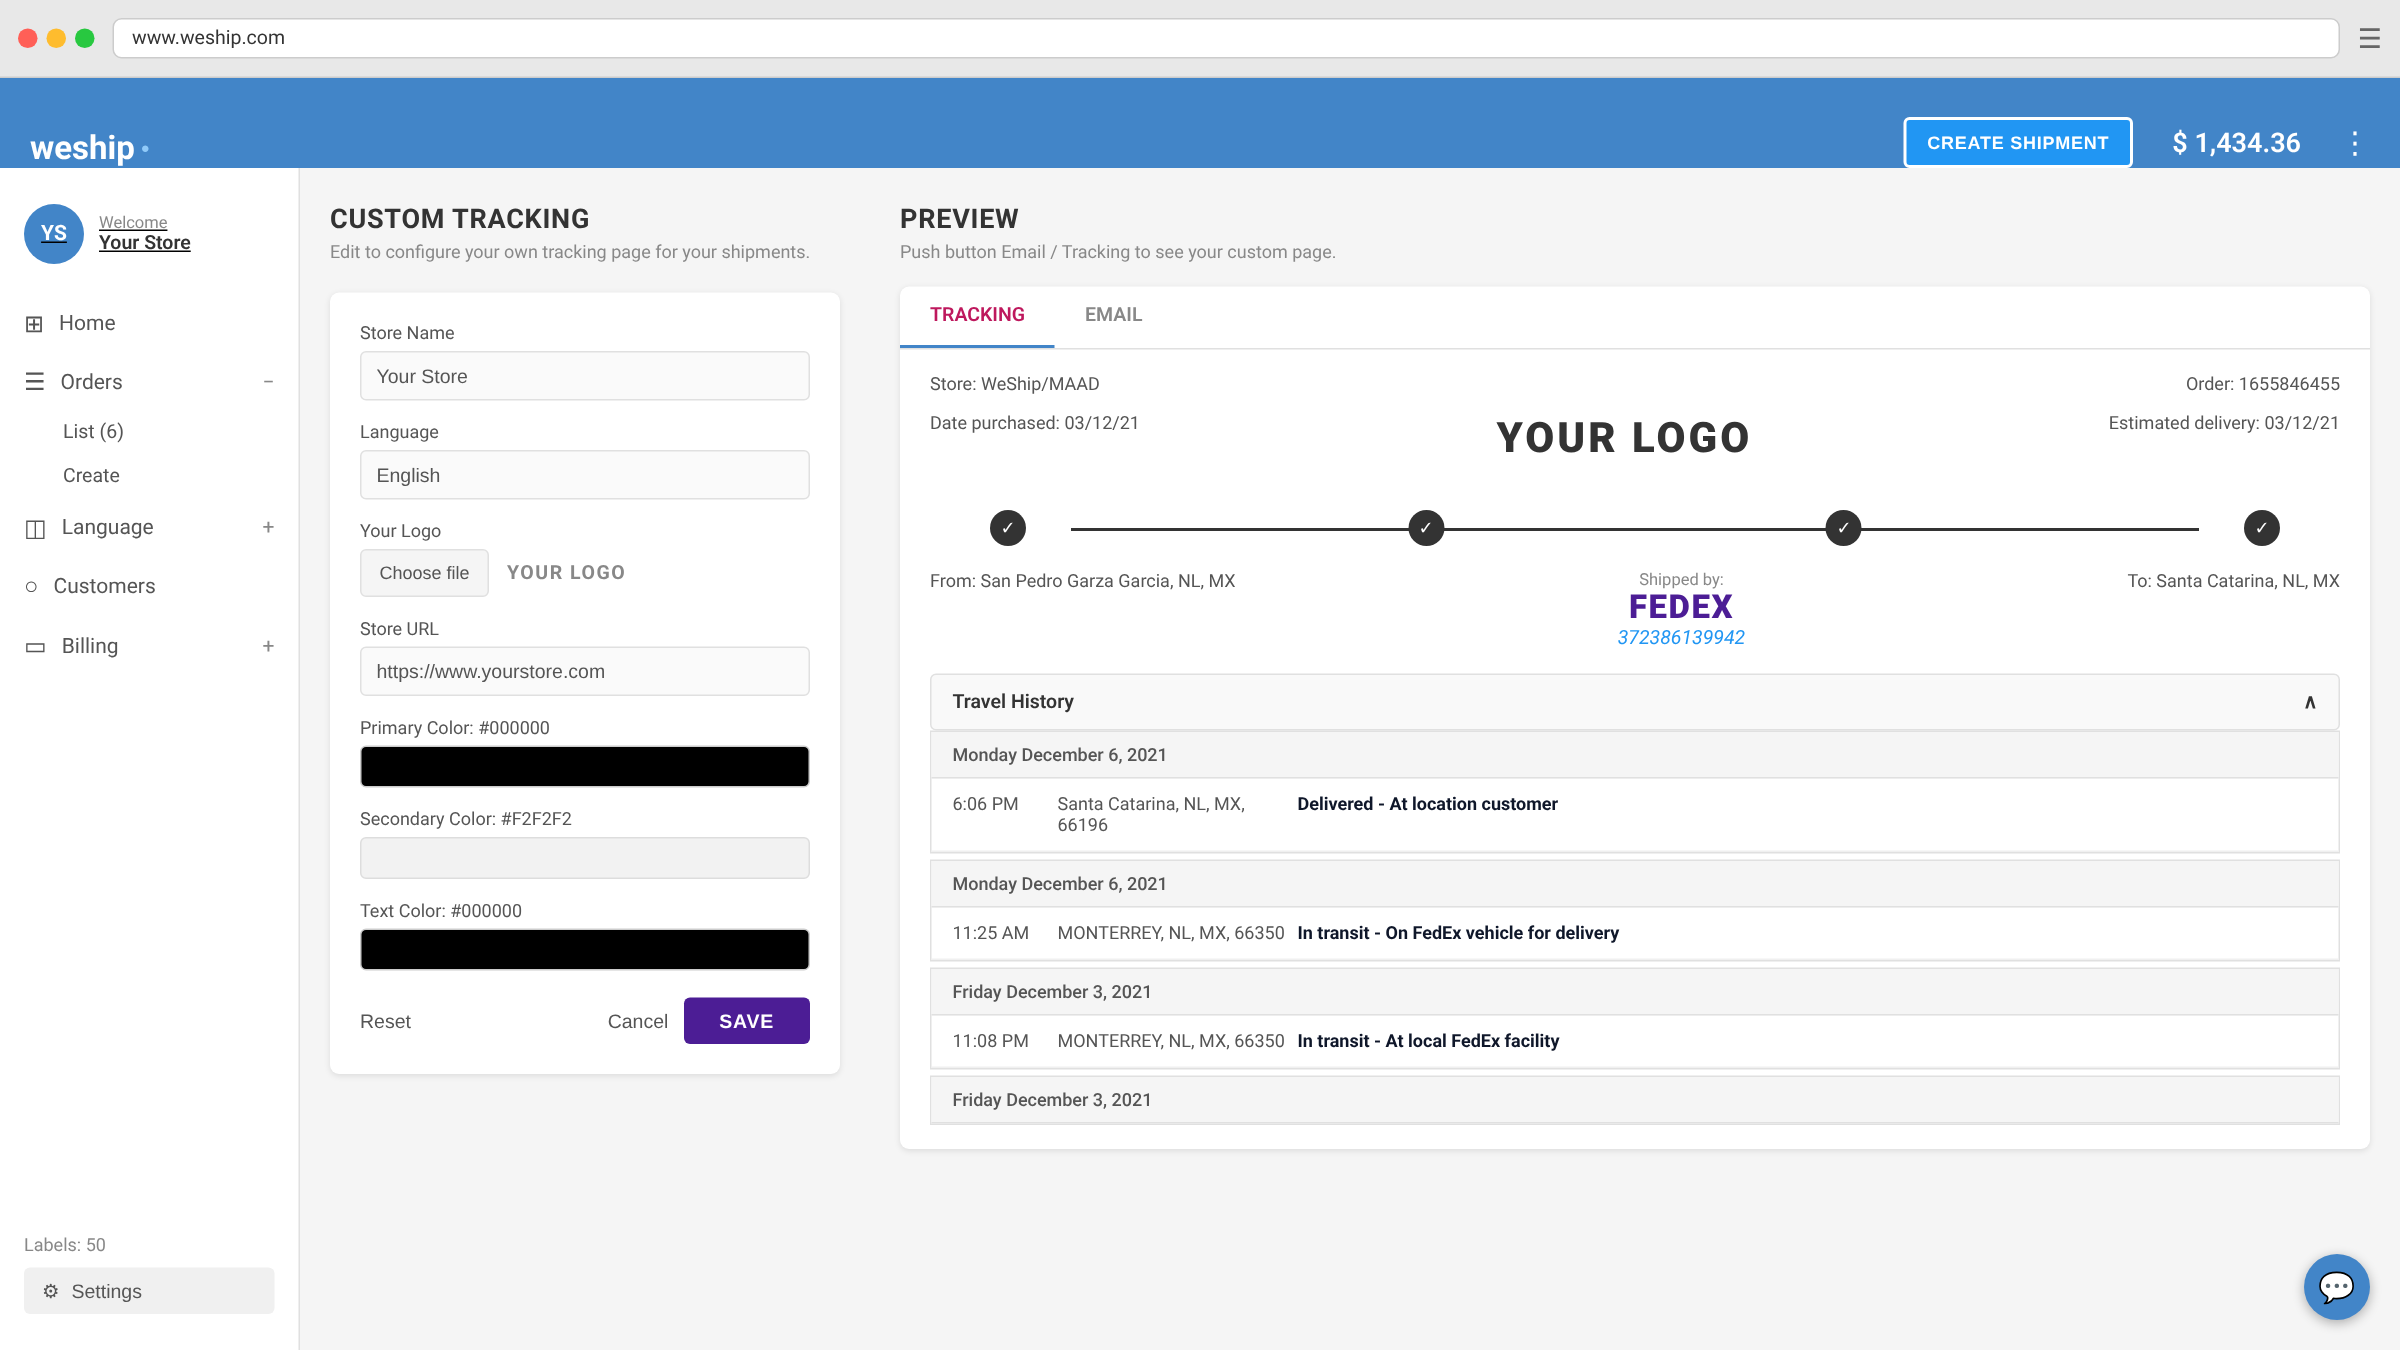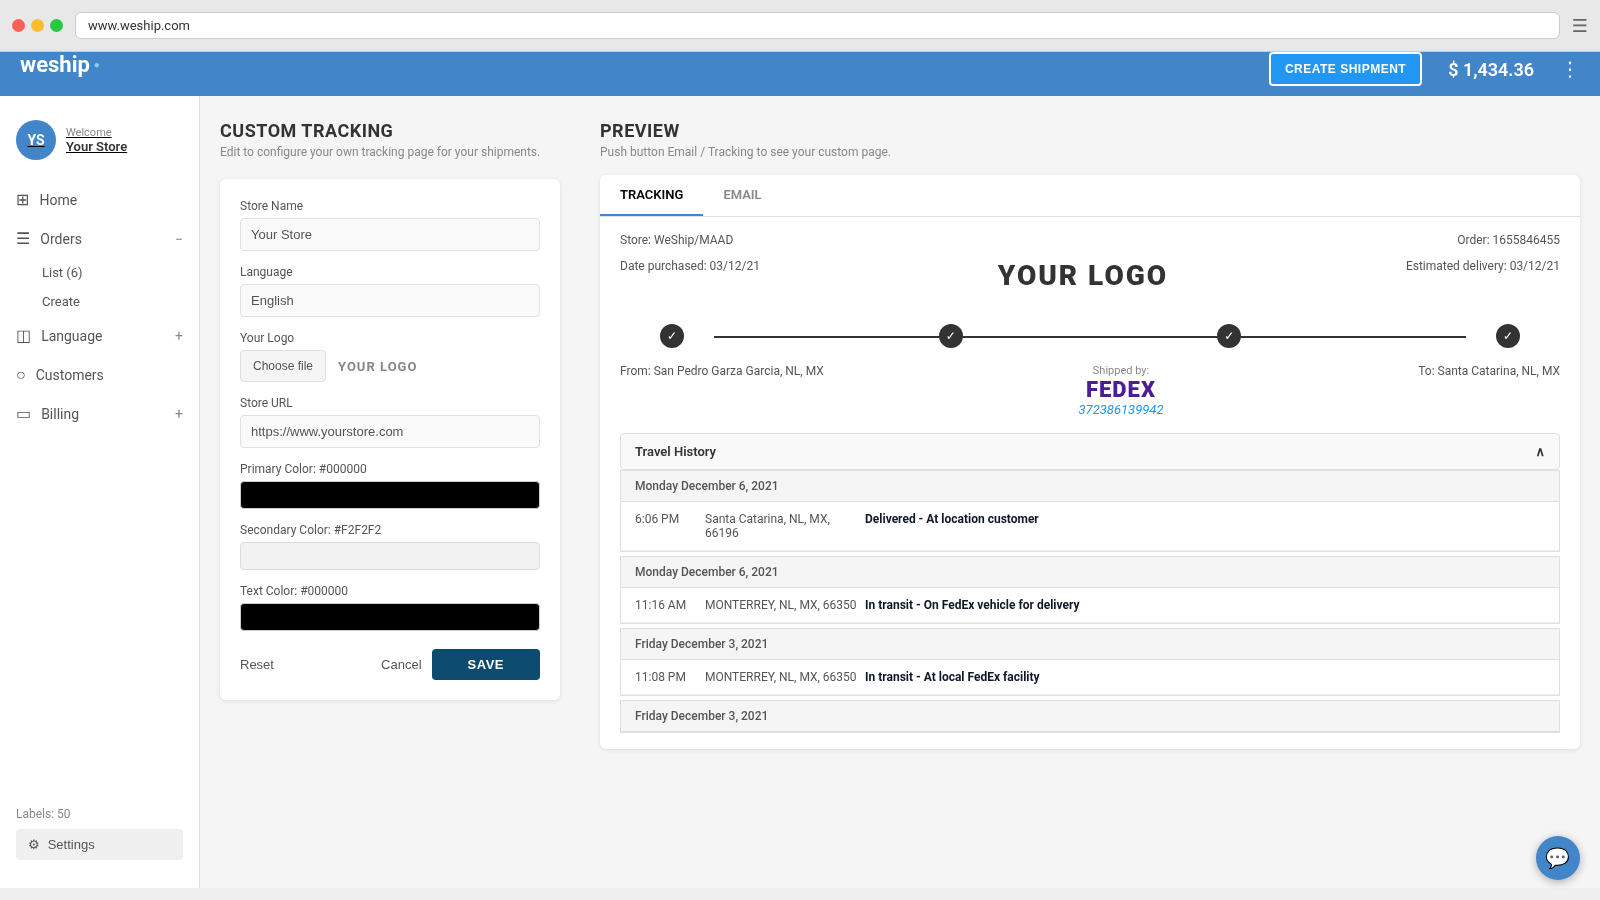--- a/index.html
+++ b/index.html
@@ -28,24 +28,24 @@
       padding: 5px 12px;
       font-size: 13px;
       color: #333;
     }
     .hamburger-icon { color: #666; font-size: 18px; cursor: pointer; }
 
     
     .app-header {
       background: #4285c8;
       display: flex;
-      align-items: flex-start;
+      align-items: flex-end;
       justify-content: space-between;
       padding: 0 20px;
-      height: 44px;
+      height: 60px;
     }
     .logo-area { display: flex; align-items: center; gap: 4px; }
     .logo-text { color: white; font-size: 22px; font-weight: 700; }
     .logo-dot { color: #90caf9; font-size: 10px; }
     .header-right { display: flex; align-items: center; gap: 26px; }
     .create-shipment-btn {
       background: #2196f3;
       border: 2px solid white;
       color: white;
       padding: 8px 14px;
@@ -165,24 +165,24 @@
     .form-footer {
       display: flex;
       align-items: center;
       justify-content: space-between;
       margin-top: 18px;
     }
     .reset-btn { background: none; border: none; color: #555; font-size: 13px; cursor: pointer; }
     .footer-right { display: flex; gap: 10px; }
     .cancel-btn { background: none; border: none; color: #555; font-size: 13px; cursor: pointer; }
     .save-btn {
-      background: #0c4a6e;
+      background: #4c1d95;
       color: white;
       border: none;
-      padding: 8px 36px;
+      padding: 8px 24px;
       border-radius: 4px;
       font-size: 13px;
       font-weight: 700;
       cursor: pointer;
       letter-spacing: 0.5px;
     }
 
     
     .right-panel {
       flex: 1;
@@ -201,21 +201,21 @@
 
     .preview-tabs { display: flex; border-bottom: 1px solid #e0e0e0; }
     .preview-tab {
       padding: 12px 20px;
       font-size: 13px;
       font-weight: 600;
       color: #888;
       cursor: pointer;
       border-bottom: 2px solid transparent;
     }
-    .preview-tab.active { color: #000000; border-bottom-color: #4285c8; }
+    .preview-tab.active { color: #be185d; border-bottom-color: #4285c8; }
 
     .preview-body { padding: 16px 20px; }
 
     .tracking-meta { display: flex; justify-content: space-between; margin-bottom: 12px; font-size: 12px; color: #555; }
 
     .logo-display { text-align: center; margin-bottom: 16px; }
     .logo-big { font-size: 28px; font-weight: 900; color: #333; letter-spacing: 2px; }
 
     .tracking-bar {
       display: flex;
@@ -475,21 +475,21 @@
             <div class="history-row">
               <span class="history-time">6:06 PM</span>
               <span class="history-location">Santa Catarina, NL, MX, 66196</span>
               <span class="history-status">Delivered - At location customer</span>
             </div>
           </div>
 
           <div class="history-date-group" style="margin-top:4px;">
             <div class="history-date">Monday December 6, 2021</div>
             <div class="history-row">
-              <span class="history-time">11:16 AM</span>
+              <span class="history-time">11:25 AM</span>
               <span class="history-location">MONTERREY, NL, MX, 66350</span>
               <span class="history-status">In transit - On FedEx vehicle for delivery</span>
             </div>
           </div>
 
           <div class="history-date-group" style="margin-top:4px;">
             <div class="history-date">Friday December 3, 2021</div>
             <div class="history-row">
               <span class="history-time">11:08 PM</span>
               <span class="history-location">MONTERREY, NL, MX, 66350</span>

